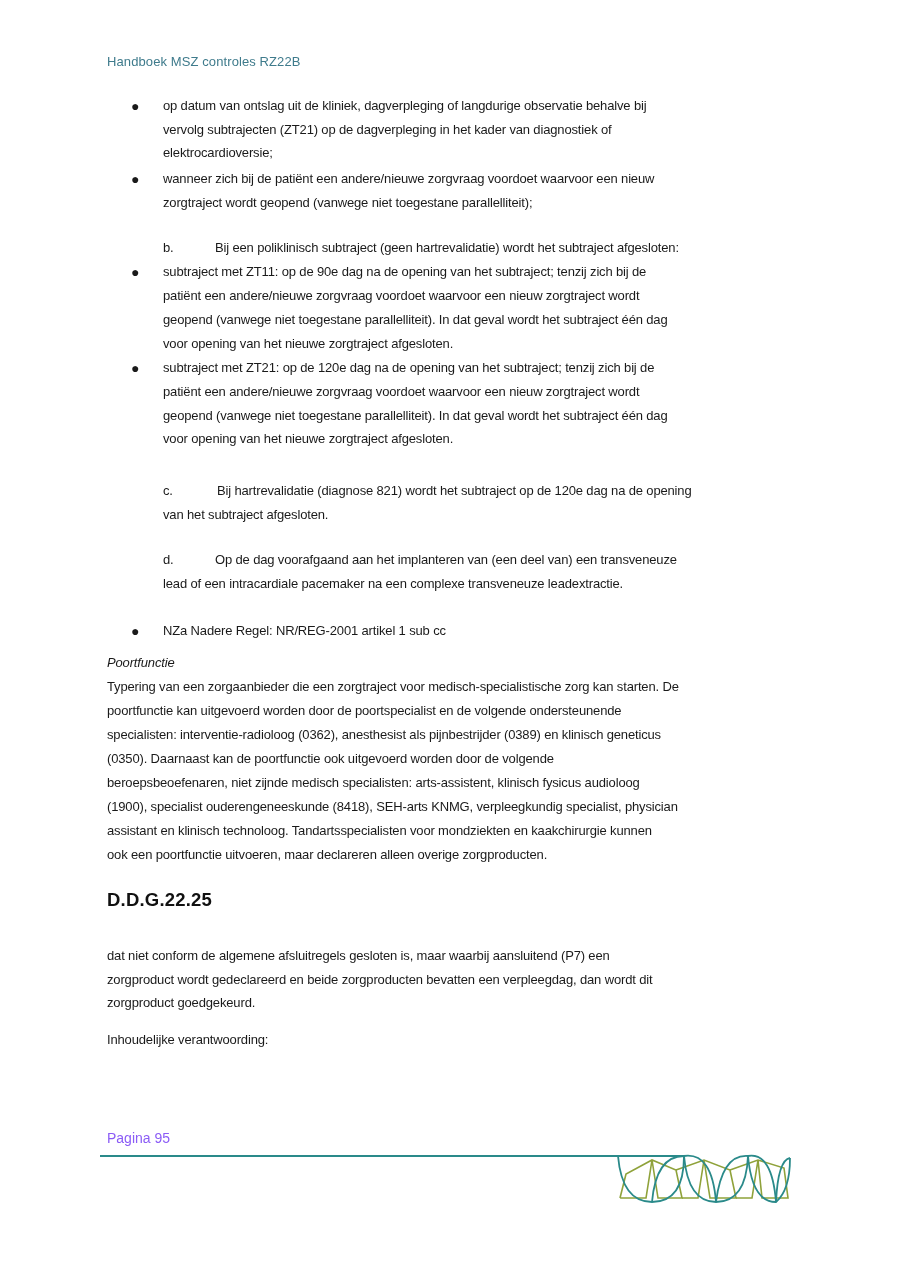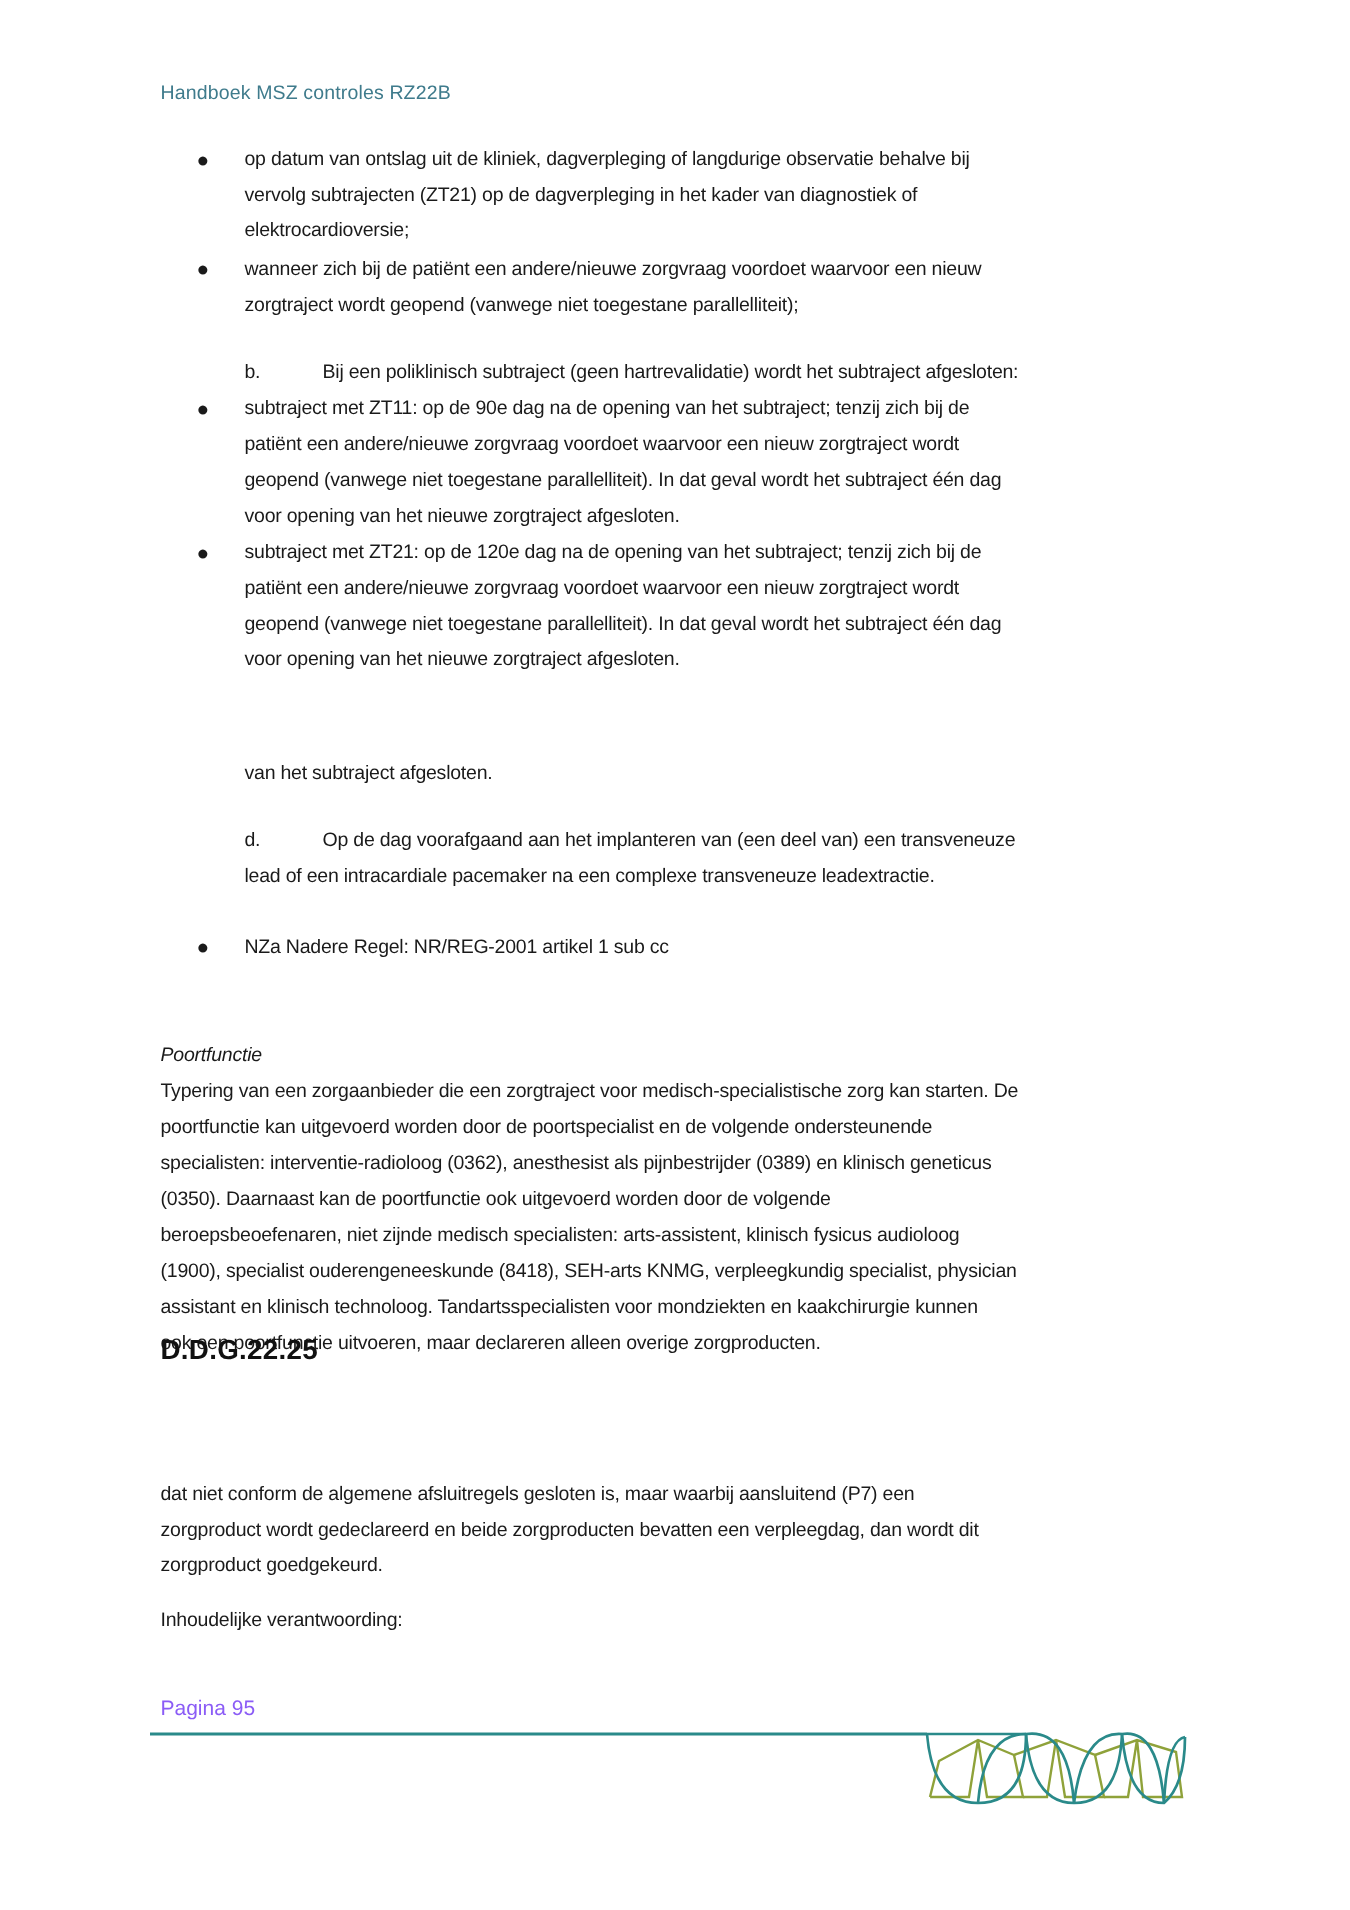--- a/index.html
+++ b/index.html
@@ -1,21 +1,21 @@
 <!DOCTYPE html>
 <html><head>
 <meta charset="utf-8">
 <style>
   html, body { margin:0; padding:0; background:#ffffff; }
   body { width:900px; height:1273px; position:relative; overflow:hidden;
          font-family:"Liberation Sans", "DejaVu Sans", sans-serif; color:#1a1a1a; }
   .page { position:absolute; left:0; top:0; width:776px; height:1273px; }
   .header { position:absolute; left:107px; top:54px; font-size:13px; color:#3f7b8c; letter-spacing:0.1px; }
   .line { position:absolute; left:163px; font-size:13px; line-height:24px; white-space:nowrap; letter-spacing:-0.15px; }
-  .full { left:107px;margin-top:40px; }
+  .full { left:107px; }
   .bullet { position:absolute; left:131px; font-size:14px; line-height:24px; }
   .lbl { display:inline-block; width:52px; }
   .lbl-c { width:54px; }
   .italic { font-style:italic; }
   .heading { position:absolute; left:107px; top:889px; font-size:18.5px; font-weight:bold; color:#111; letter-spacing:0.2px; }
   .footer-text { position:absolute; left:107px; top:1130px; font-size:14px; color:#8b5cf6; }
   .footer-rule { position:absolute; left:100px; top:1155px; width:518px; height:2px; background:#2a8a8a; }
   .logo { position:absolute; left:612px; top:1150px; width:180px; height:58px; }
 </style>
 </head>
@@ -40,20 +40,23 @@
   <div class="line" style="top:260px">subtraject met ZT11: op de 90e dag na de opening van het subtraject; tenzij zich bij de</div>
   <div class="line" style="top:284px">patiënt een andere/nieuwe zorgvraag voordoet waarvoor een nieuw zorgtraject wordt</div>
   <div class="line" style="top:308px">geopend (vanwege niet toegestane parallelliteit). In dat geval wordt het subtraject één dag</div>
   <div class="line" style="top:332px">voor opening van het nieuwe zorgtraject afgesloten.</div>
   <span class="bullet" style="top:356px">●</span>
   <div class="line" style="top:356px">subtraject met ZT21: op de 120e dag na de opening van het subtraject; tenzij zich bij de</div>
   <div class="line" style="top:380px">patiënt een andere/nieuwe zorgvraag voordoet waarvoor een nieuw zorgtraject wordt</div>
   <div class="line" style="top:404px">geopend (vanwege niet toegestane parallelliteit). In dat geval wordt het subtraject één dag</div>
   <div class="line" style="top:427px">voor opening van het nieuwe zorgtraject afgesloten.</div>
 
+  <div class="line" style="top:479px">
+    <span class="lbl lbl-c">c.</span><span>Bij hartrevalidatie (diagnose 821) wordt het subtraject op de 120e dag na de opening</span>
+  </div>
   <div class="line" style="top:503px">van het subtraject afgesloten.</div>
 
   <div class="line" style="top:548px">
     <span class="lbl">d.</span><span>Op de dag voorafgaand aan het implanteren van (een deel van) een transveneuze</span>
   </div>
   <div class="line" style="top:572px">lead of een intracardiale pacemaker na een complexe transveneuze leadextractie.</div>
 
   <span class="bullet" style="top:619px">●</span>
   <div class="line" style="top:619px">NZa Nadere Regel: NR/REG-2001  artikel 1 sub cc</div>
 

